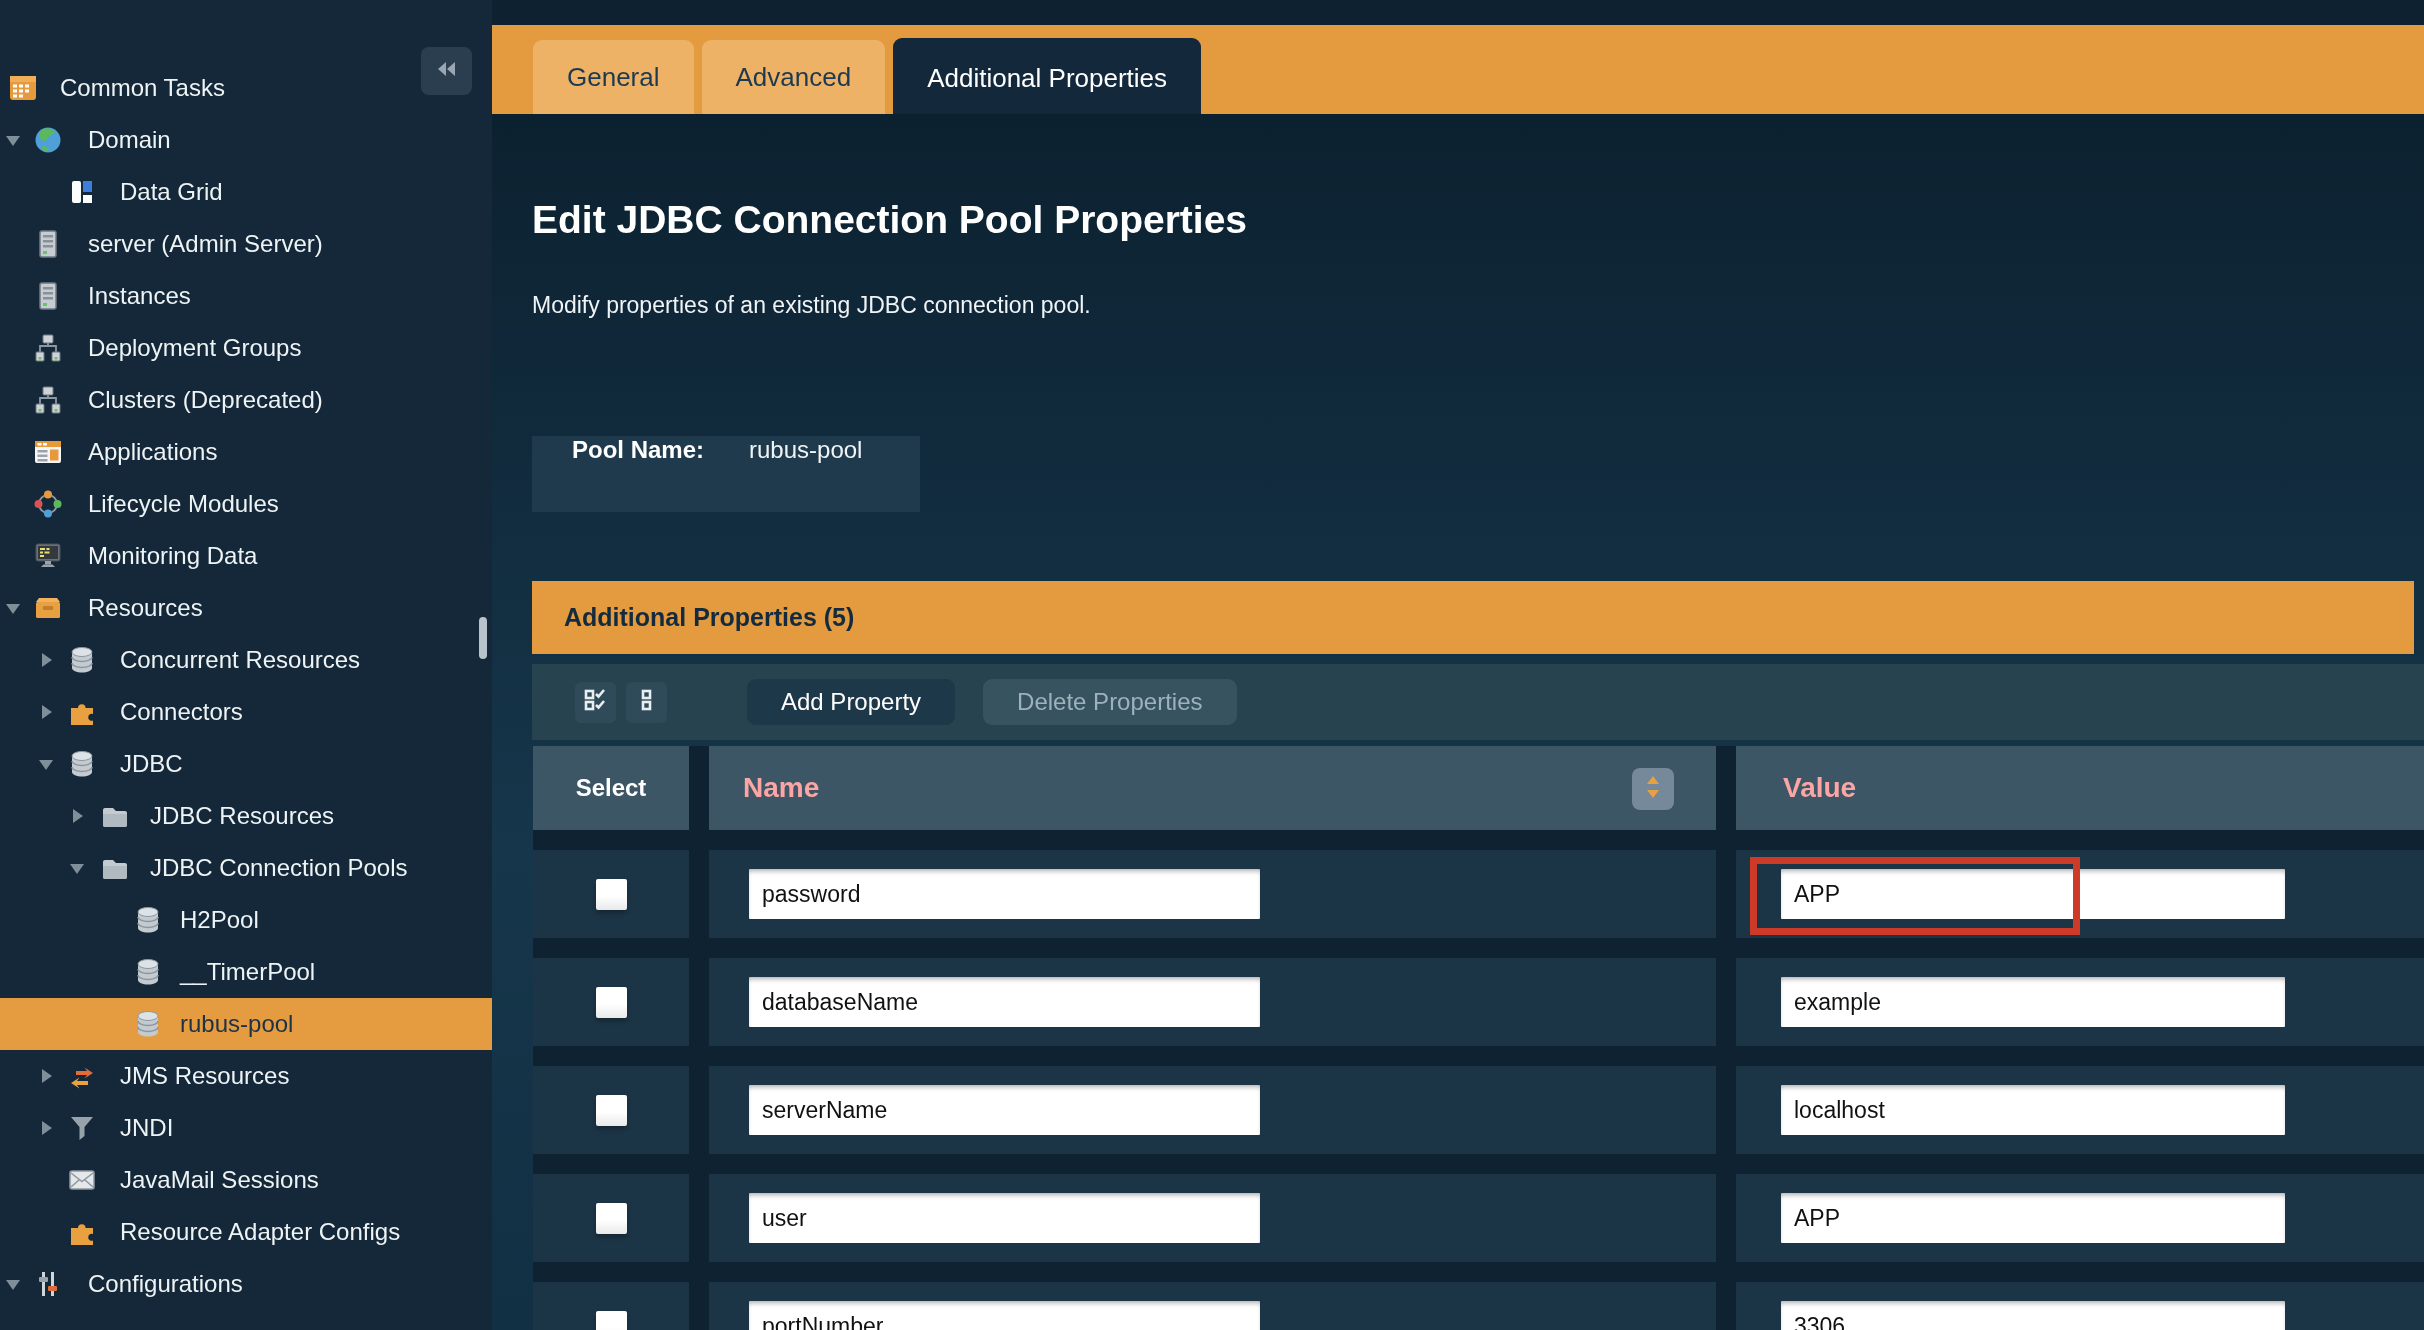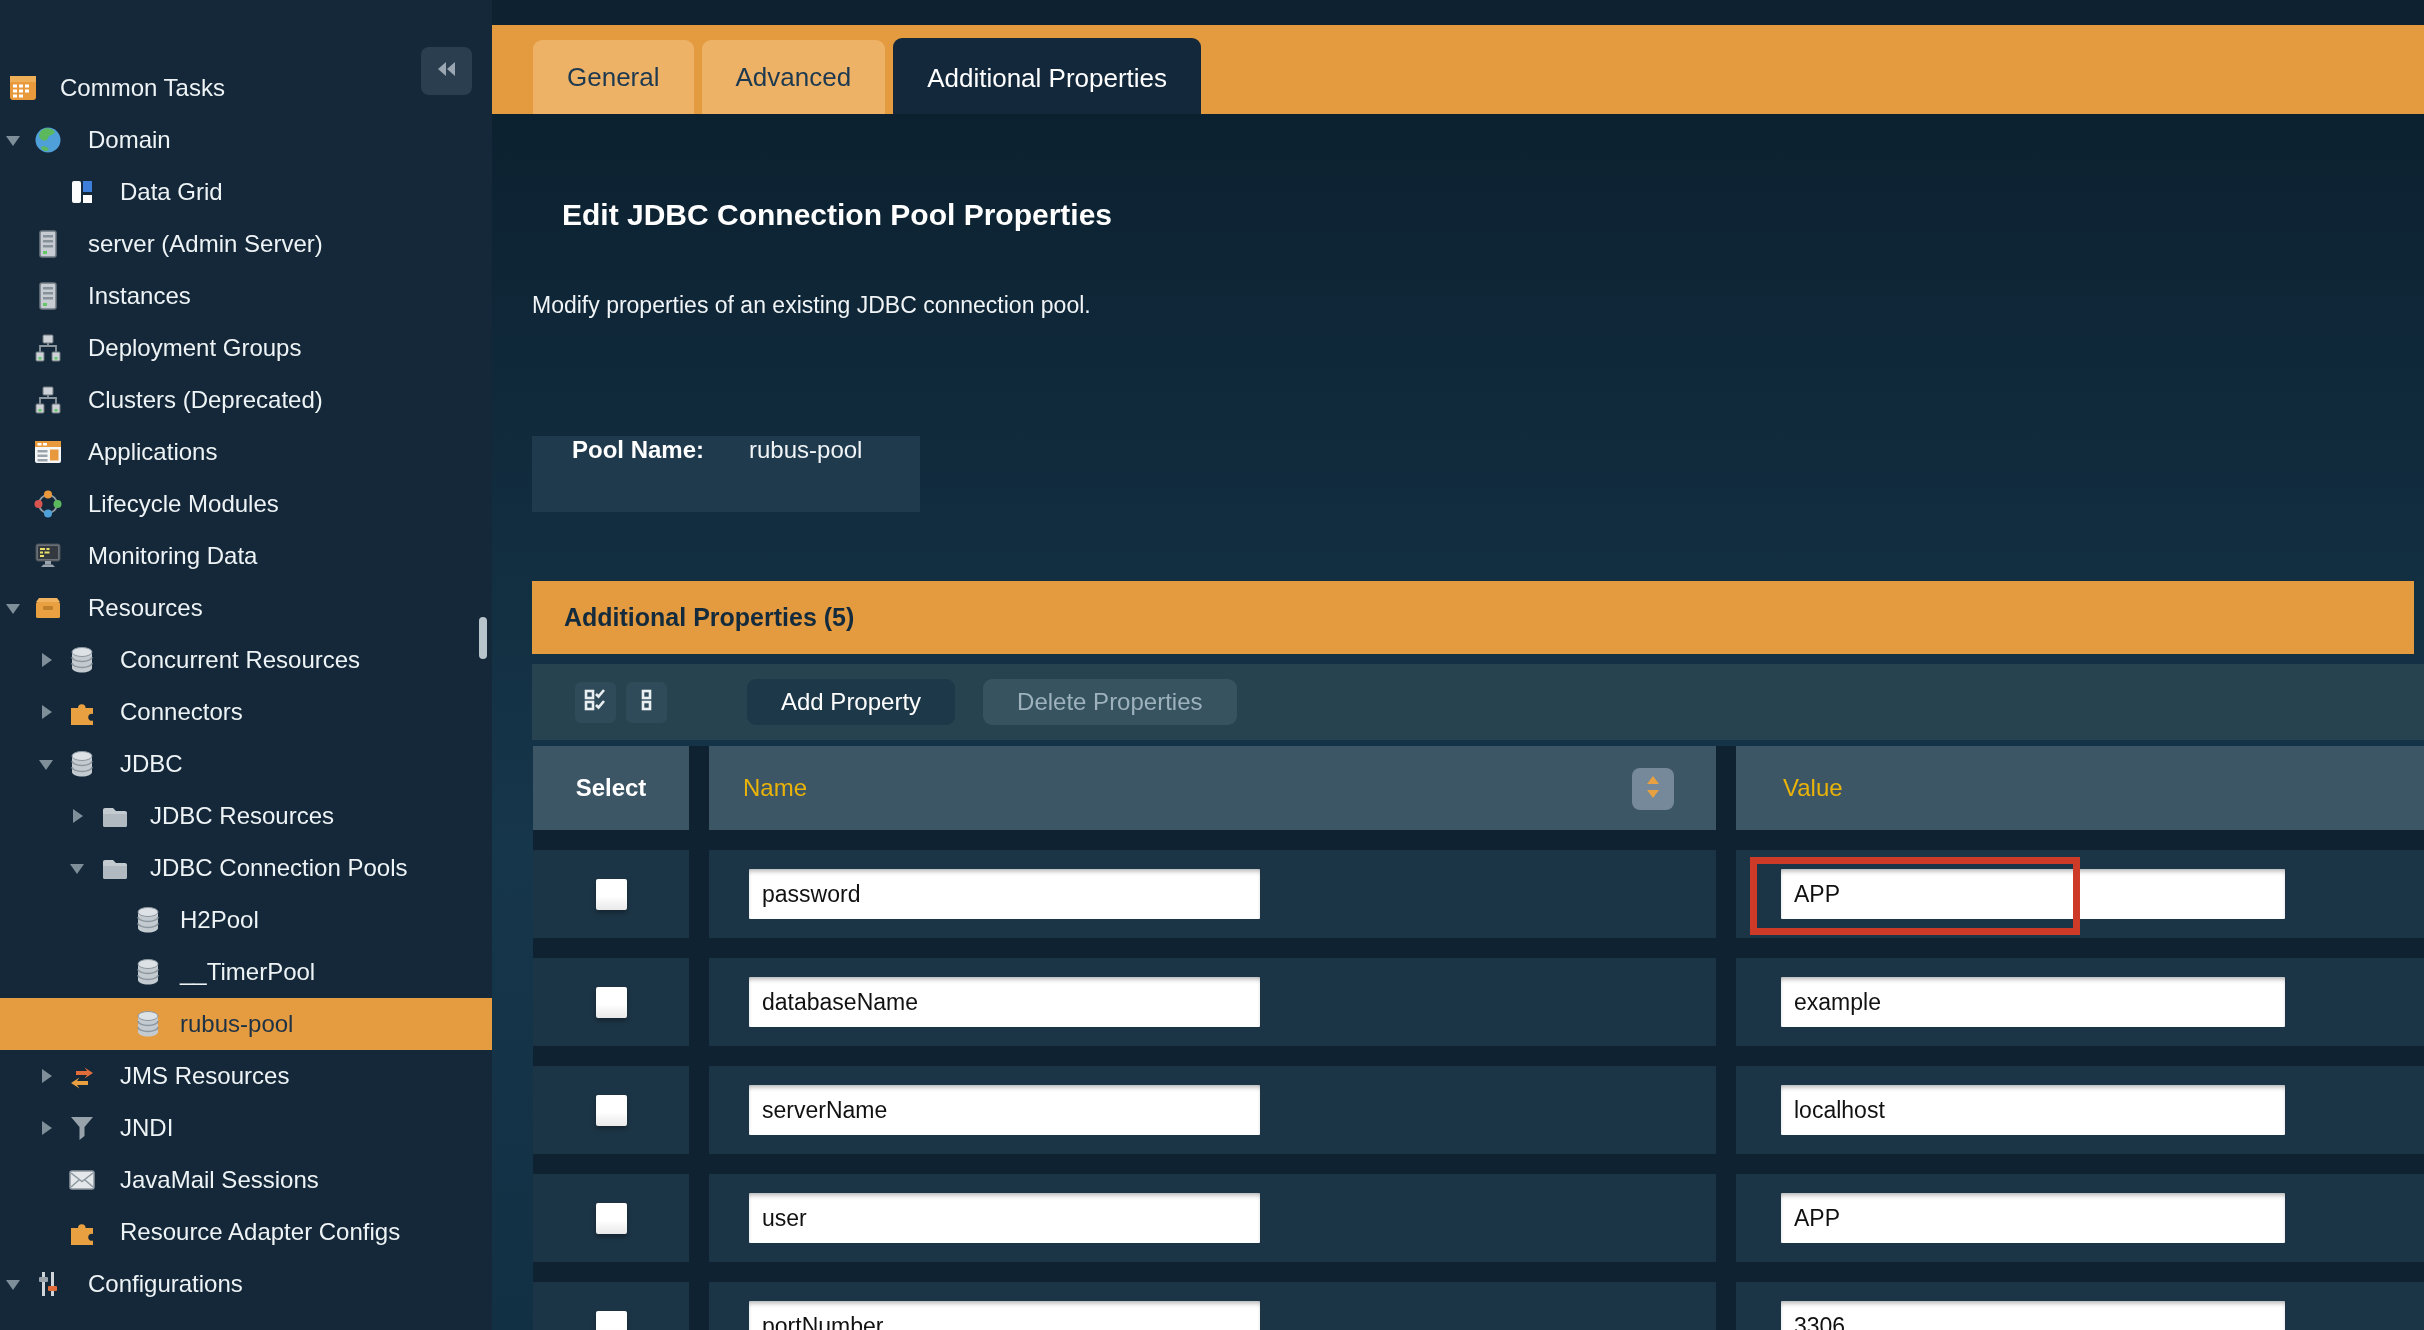--- a/index.html
+++ b/index.html
@@ -20,41 +20,41 @@
 
   
   #top-strip{position:absolute;left:0;top:0;width:2424px;height:25px;background:#0e2130;}
   #tabbar{position:absolute;left:492px;top:25px;width:1932px;height:89px;background:#e49a3e;}
   #tabs{position:absolute;left:41px;bottom:0;display:flex;align-items:flex-end;gap:8px;}
   .tab{height:74px;border-radius:9px 9px 0 0;display:flex;align-items:center;justify-content:center;padding:0 34px;font-size:26px;color:#1d3950;background:#eeb266;white-space:nowrap;cursor:pointer;}
   .tab.active{background:#13293b;color:#ffffff;height:80px;margin-bottom:-4px;font-weight:normal;}
 
   
   #content{position:absolute;left:492px;top:114px;width:1932px;height:1216px;background:linear-gradient(180deg,#0c2130 0%,#16364b 60%,#123044 100%);}
-  #page-title{position:absolute;left:40px;top:84px;font-size:30px;font-weight:bold;color:#ffffff;white-space:nowrap;margin-left:30px;}
+  #page-title{position:absolute;left:40px;top:84px;font-size:39px;font-weight:bold;color:#ffffff;white-space:nowrap;}
   #page-subtitle{position:absolute;left:40px;top:178px;font-size:23px;color:#f0f4f6;white-space:nowrap;}
 
   #pool-panel{position:absolute;left:40px;top:322px;width:388px;height:76px;background:#1e3a4c;display:flex;align-items:flex-start;padding-left:40px;}
   #pool-label{font-size:24px;font-weight:bold;color:#ffffff;}
   #pool-value{font-size:24px;color:#f0f4f6;margin-left:45px;}
 
   #props-header{position:absolute;left:40px;top:467px;width:1882px;height:73px;background:#e49a3e;display:flex;align-items:center;padding-left:32px;font-size:25px;font-weight:bold;color:#132b3d;}
 
   #props-toolbar{position:absolute;left:40px;top:550px;width:1892px;height:76px;background:#27434f;display:flex;align-items:center;}
   .mini-btn{width:41px;height:41px;background:#2f4b59;border-radius:6px;display:flex;align-items:center;justify-content:center;cursor:pointer;}
   #select-all-btn{margin-left:43px;}
   #deselect-all-btn{margin-left:10px;}
   #add-btn{margin-left:80px;height:46px;padding:0 34px;background:#1c3849;border:none;border-radius:9px;color:#ffffff;font-size:24px;cursor:pointer;}
   #delete-btn{margin-left:28px;height:46px;padding:0 34px;background:#36535f;border:none;border-radius:9px;color:#9db2bc;font-size:24px;}
 
   
   #props-table{position:absolute;left:41px;top:632px;width:1892px;display:grid;grid-template-columns:156px 1007px 1fr;gap:20px;background:#0e2231;}
   .th{background:#3d5666;height:84px;display:flex;align-items:center;position:relative;}
   .th.select{justify-content:center;font-size:24px;font-weight:bold;color:#ffffff;}
-  .th .col-label{font-size:24px;font-weight:normal;color:#eab308;}
+  .th .col-label{font-size:28px;font-weight:bold;color:#fca5a5;}
   .th.name .col-label{margin-left:34px;}
   .th.value .col-label{margin-left:47px;}
   #sort-btn{position:absolute;right:42px;top:22px;width:42px;height:42px;background:#76899a;border-radius:8px;display:flex;align-items:center;justify-content:center;cursor:pointer;}
   .td{background:#1c3546;height:88px;display:flex;align-items:center;position:relative;}
   .td.select{justify-content:center;}
   .checkbox{width:31px;height:31px;background:linear-gradient(180deg,#ffffff 55%,#e9e9e9 100%);border-radius:2px;box-shadow:0 3px 5px rgba(0,0,0,0.3);cursor:pointer;}
   .prop-input{height:50px;border:none;border-radius:1px;background:#ffffff;font-size:23px;color:#111;padding:0 13px;box-shadow:inset 0 4px 5px -2px rgba(0,0,0,0.32);outline:none;}
   .name-input{margin-left:40px;width:511px;}
   .value-input{margin-left:45px;width:504px;}
   .red-highlight{position:absolute;left:14px;top:7px;width:330px;height:78px;border:7px solid #ce3a28;pointer-events:none;}

